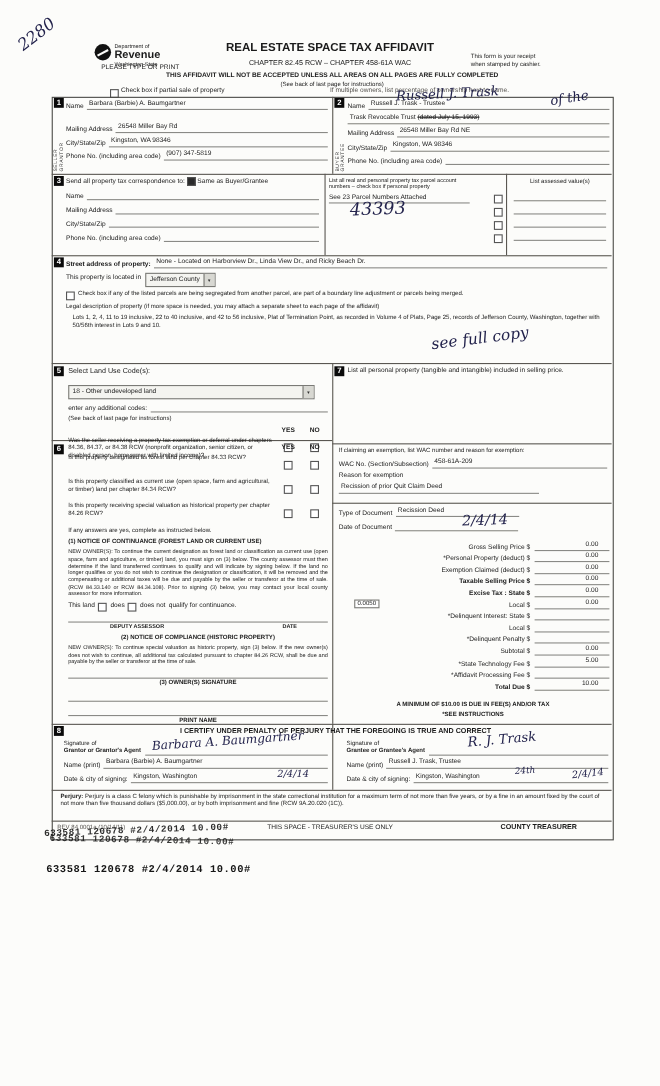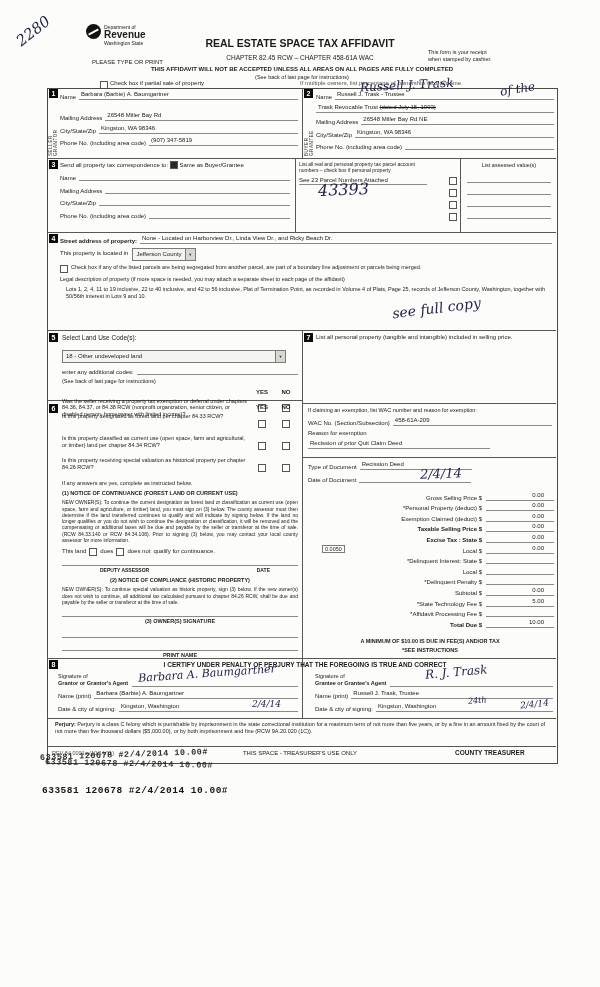--- a/index.html
+++ b/index.html
@@ -33,21 +33,21 @@
   .feerow{display:flex;align-items:flex-end;height:10.6px;position:relative;}
   .feelabel{flex:1;text-align:right;font-size:6px;padding-right:4px;white-space:nowrap;}
   .feeval{width:58px;border-bottom:1px solid #8a8a86;font-size:6px;text-align:right;padding-right:10px;min-height:8px;}
   .ratebox{position:absolute;left:14px;bottom:1px;border:1px solid #7a7a76;font-size:5.5px;padding:0 2px;background:#fff;}
   .yesno{display:flex;font-size:6px;font-weight:bold;}
   .yesno .sp{flex:1;}
   .yesno .col{width:24px;text-align:center;}
   .qrow{display:flex;align-items:flex-start;margin-top:3px;}
   .qtext{flex:1;font-size:5.5px;line-height:1.25;}
   .qcb{width:24px;text-align:center;padding-top:1px;}
-  .logo{display:flex;align-items:flex-start;}
+  .logo{display:flex;align-items:flex-start;margin-top:16px;}
   .logomark{width:15px;height:15px;background:#121212;border-radius:50%;position:relative;flex:none;margin-right:3px;}
   .logomark::after{content:"";position:absolute;left:2px;top:7px;width:11px;height:2px;background:#fcfcfa;transform:rotate(-28deg);}
   .sigline{flex:1;border-bottom:1px solid #8a8a86;min-height:14px;position:relative;}
 </style>
 </head>
 <body>
 
 <div class="page">
 
   <div class="abs hand" style="left:14px;top:22px;font-size:15px;transform:rotate(-38deg);">2280</div>

